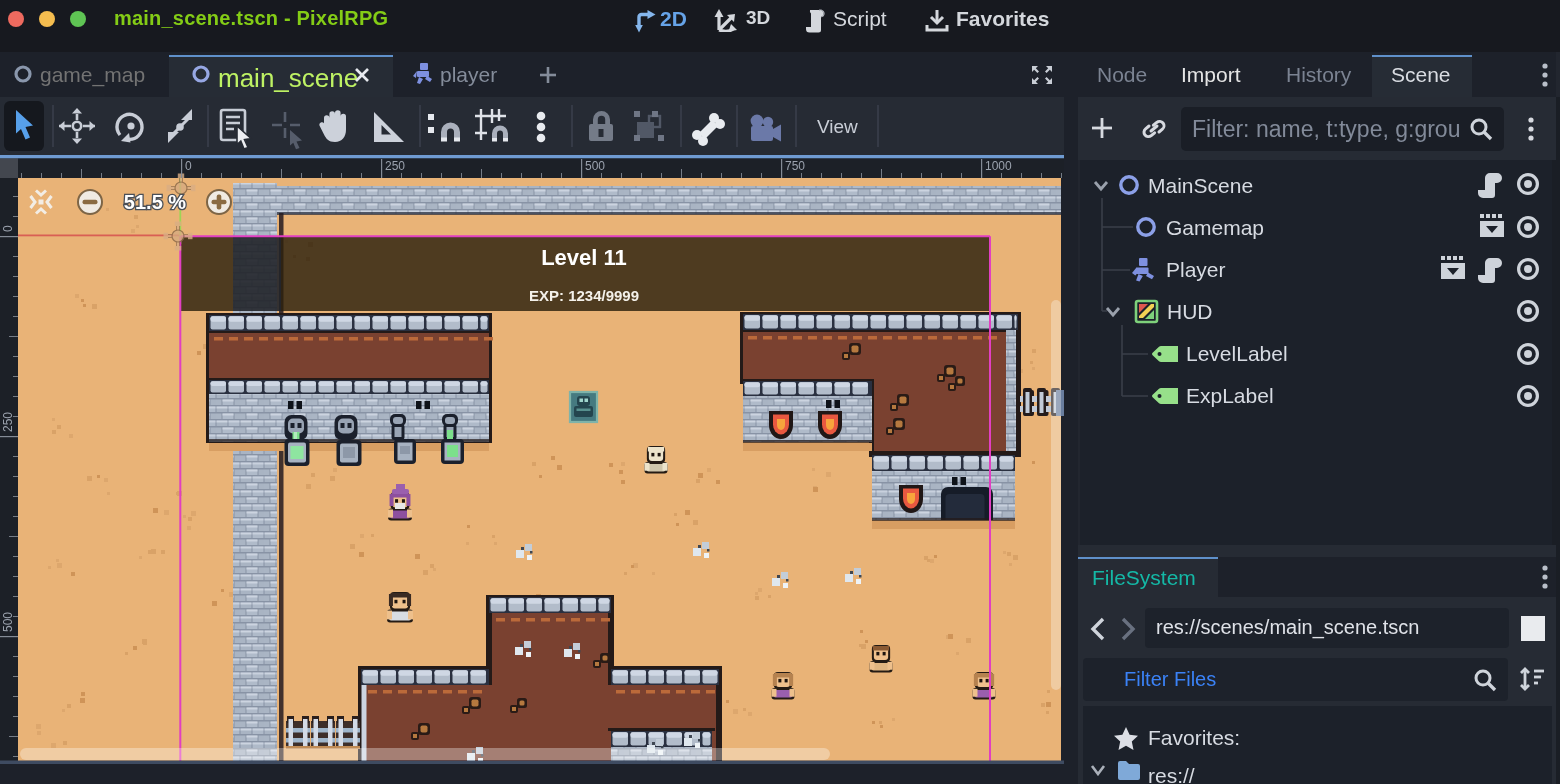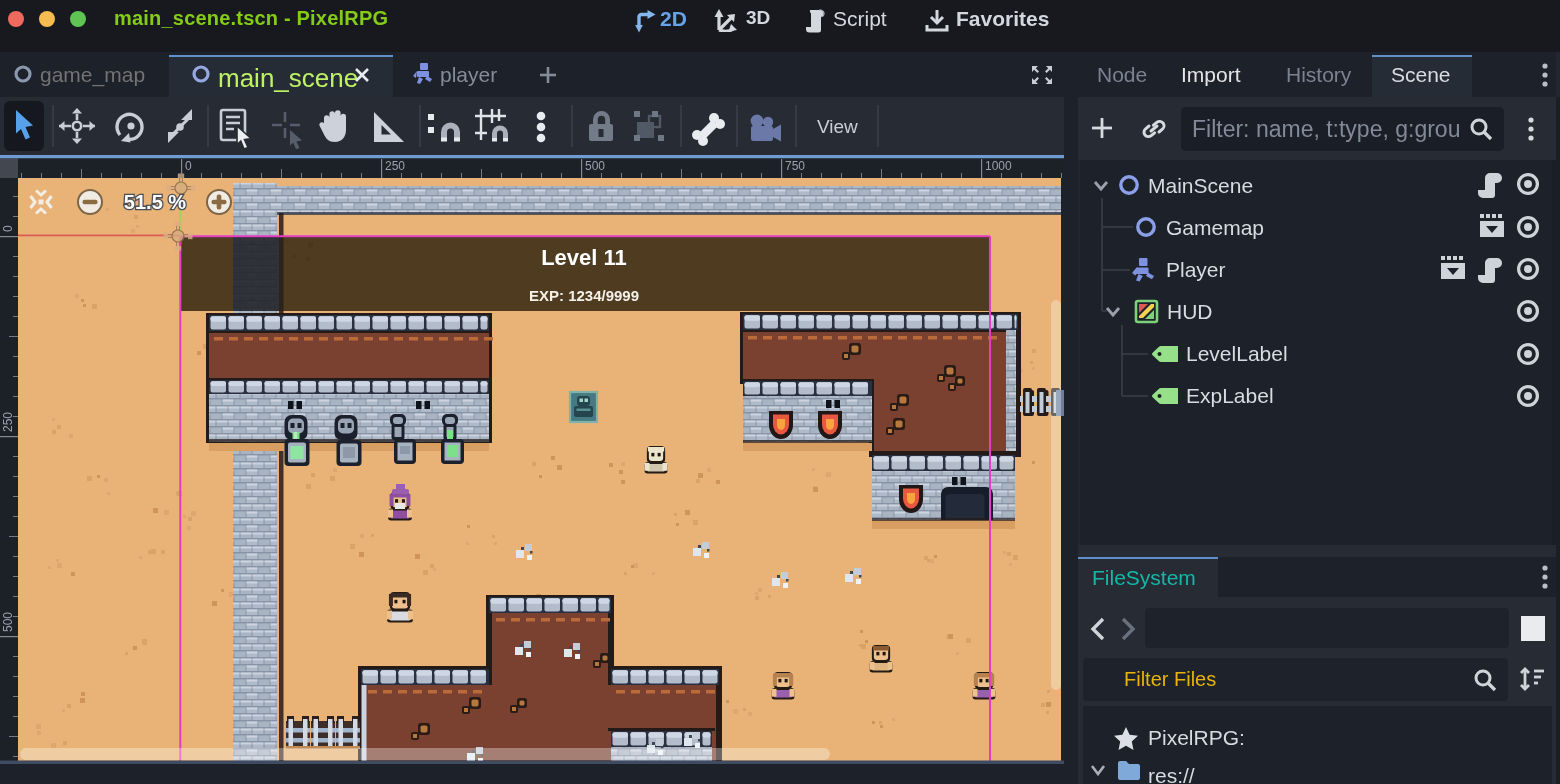--- a/index.html
+++ b/index.html
@@ -317,42 +317,43 @@
 <div class="abs" style="left:1078px;top:597px;width:478px;height:187px;background:#262b34"></div>
 <svg class="abs" style="left:1087px;top:615px" width="52" height="28" viewBox="0 0 52 28">
       <g stroke="#cfd4db" stroke-width="3.4" fill="none">
         <path d="M16 4 L6 14 L16 24"></path>
       </g>
       <g stroke="#697180" stroke-width="3.4" fill="none">
         <path d="M36 4 L46 14 L36 24"></path>
       </g>
     </svg>
 <div class="abs" style="left:1145px;top:608px;width:364px;height:40px;background:#1d222b;border-radius:4px"></div>
+<div class="abs" style="left:1156px;top:616px;font-size:20px;color:#dfe2e8">res://scenes/main_scene.tscn</div>
 <div class="abs" style="left:1521px;top:616px;width:24px;height:25px;background:#e9ebee"></div>
 <div class="abs" style="left:1083px;top:658px;width:425px;height:43px;background:#1d222b;border-radius:4px"></div>
-<div class="abs" style="left:1124px;top:668px;font-size:20px;color:#eab308">Filter Files</div>
+<div class="abs" style="left:1124px;top:668px;font-size:20px;color:#3b82f6">Filter Files</div>
 <svg class="abs" style="left:1472px;top:667px" width="26" height="26" viewBox="0 0 26 26">
       <circle cx="11" cy="11" r="7" fill="none" stroke="#cfd4db" stroke-width="3"></circle>
       <path d="M16 16 L23 23" stroke="#cfd4db" stroke-width="3.4"></path>
     </svg>
 <svg class="abs" style="left:1518px;top:665px" width="28" height="28" viewBox="0 0 28 28">
       <g stroke="#cfd4db" stroke-width="2.8" fill="none">
         <path d="M7 4 V24"></path>
         <path d="M3 8 L7 4 L11 8"></path>
         <path d="M3 20 L7 24 L11 20"></path>
         <path d="M16 6 H26"></path>
         <path d="M16 12 H23"></path>
         <path d="M16 18 H20"></path>
       </g>
     </svg>
 <div class="abs" style="left:1083px;top:706px;width:469px;height:78px;background:#1c212a"></div>
 <svg class="abs" style="left:1113px;top:726px" width="26" height="25" viewBox="0 0 26 25">
       <path d="M13 1 L16.6 8.8 L25 9.8 L18.8 15.5 L20.5 24 L13 19.7 L5.5 24 L7.2 15.5 L1 9.8 L9.4 8.8 z" fill="#dcdfe5"></path>
     </svg>
-<div class="abs" style="left:1148px;top:726px;font-size:21px;color:#d7dbe2">PixelRPG:</div>
+<div class="abs" style="left:1148px;top:726px;font-size:21px;color:#d7dbe2">Favorites:</div>
 <svg class="abs" style="left:1090px;top:764px" width="16" height="12" viewBox="0 0 16 12">
       <path d="M2 2 L8 10 L14 2" fill="none" stroke="#aab0ba" stroke-width="2.6"></path>
     </svg>
 <svg class="abs" style="left:1117px;top:760px" width="24" height="22" viewBox="0 0 24 22">
       <path d="M1 3 a2 2 0 0 1 2-2 h6 l3 3 h9 a2 2 0 0 1 2 2 v12 a2 2 0 0 1 -2 2 H3 a2 2 0 0 1 -2-2 z" fill="#7fa9d8"></path>
     </svg>
 <div class="abs" style="left:1148px;top:764px;font-size:21px;color:#d7dbe2">res://</div>
 <svg class="abs" style="left:0;top:155px" width="1064" height="629" viewBox="0 155 1064 629">
 <defs>
 <pattern id="bl" width="24" height="14" patternUnits="userSpaceOnUse">

